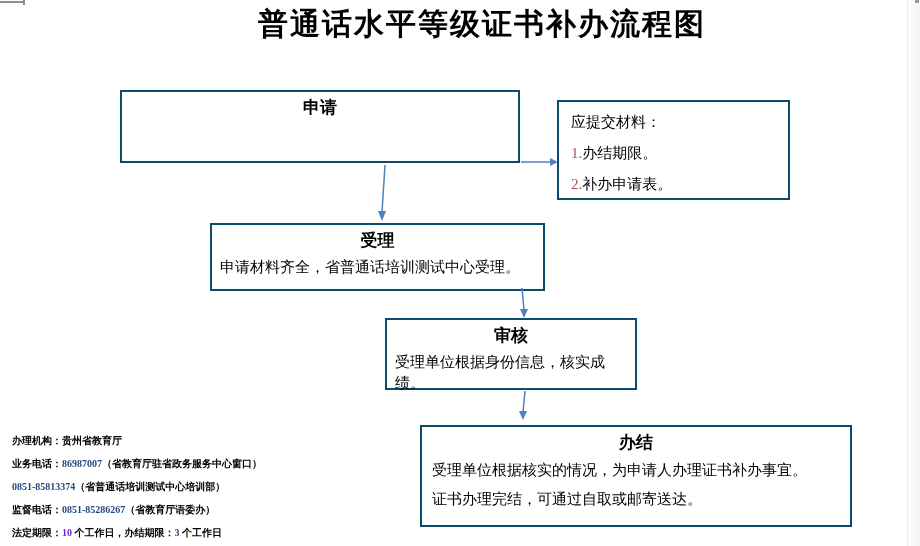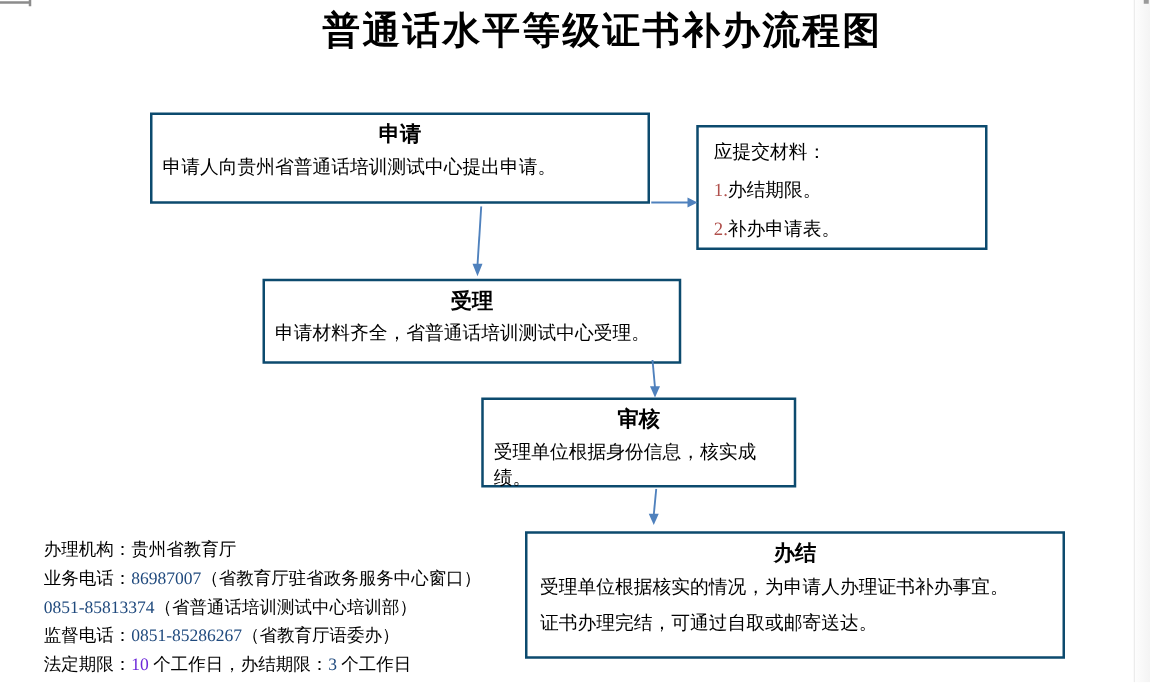--- a/index.html
+++ b/index.html
@@ -29,39 +29,38 @@
   .box-complete{left:420px;top:425px;width:432px;height:102px;}
   .box-complete .box-body{line-height:29px;margin-top:2px;padding:0 10px;}
 
   .box-materials{left:557px;top:100px;width:233px;height:100px;padding:5px 0 0 12px;}
   .mat-line{font-size:15px;line-height:31px;white-space:nowrap;}
   .num-red{}
 
   .arrow{position:absolute;}
 
   .footer{
-    position:absolute;left:35px;top:429px;
-    font-size:14px;font-weight:normal;line-height:23px;white-space:nowrap;
+    position:absolute;left:12px;top:429px;
+    font-size:10px;font-weight:bold;line-height:23px;white-space:nowrap;
   }
 </style>
 </head>
 <body>
 
 <div class="page">
 
   <div class="corner-mark"></div>
   <div class="corner-tick"></div>
   <div class="right-strip"></div>
   <div class="tr-mark"></div>
 
   <h1 class="title">普通话水平等级证书补办流程图</h1>
 
   <div class="box box-apply">
     <div class="box-title">申请</div>
-    <div class="box-body">申请人向贵州省普通话培训测试中心提出申请。</div>
   </div>
 
   <div class="box box-materials">
     <div class="mat-line">应提交材料：</div>
     <div class="mat-line"><span class="num-red" style="color: rgb(176, 80, 76);">1.</span><span>办结期限。</span></div>
     <div class="mat-line"><span class="num-red" style="color: rgb(176, 80, 76);">2.</span><span>补办申请表。</span></div>
   </div>
 
   <div class="box box-accept">
     <div class="box-title">受理</div>

